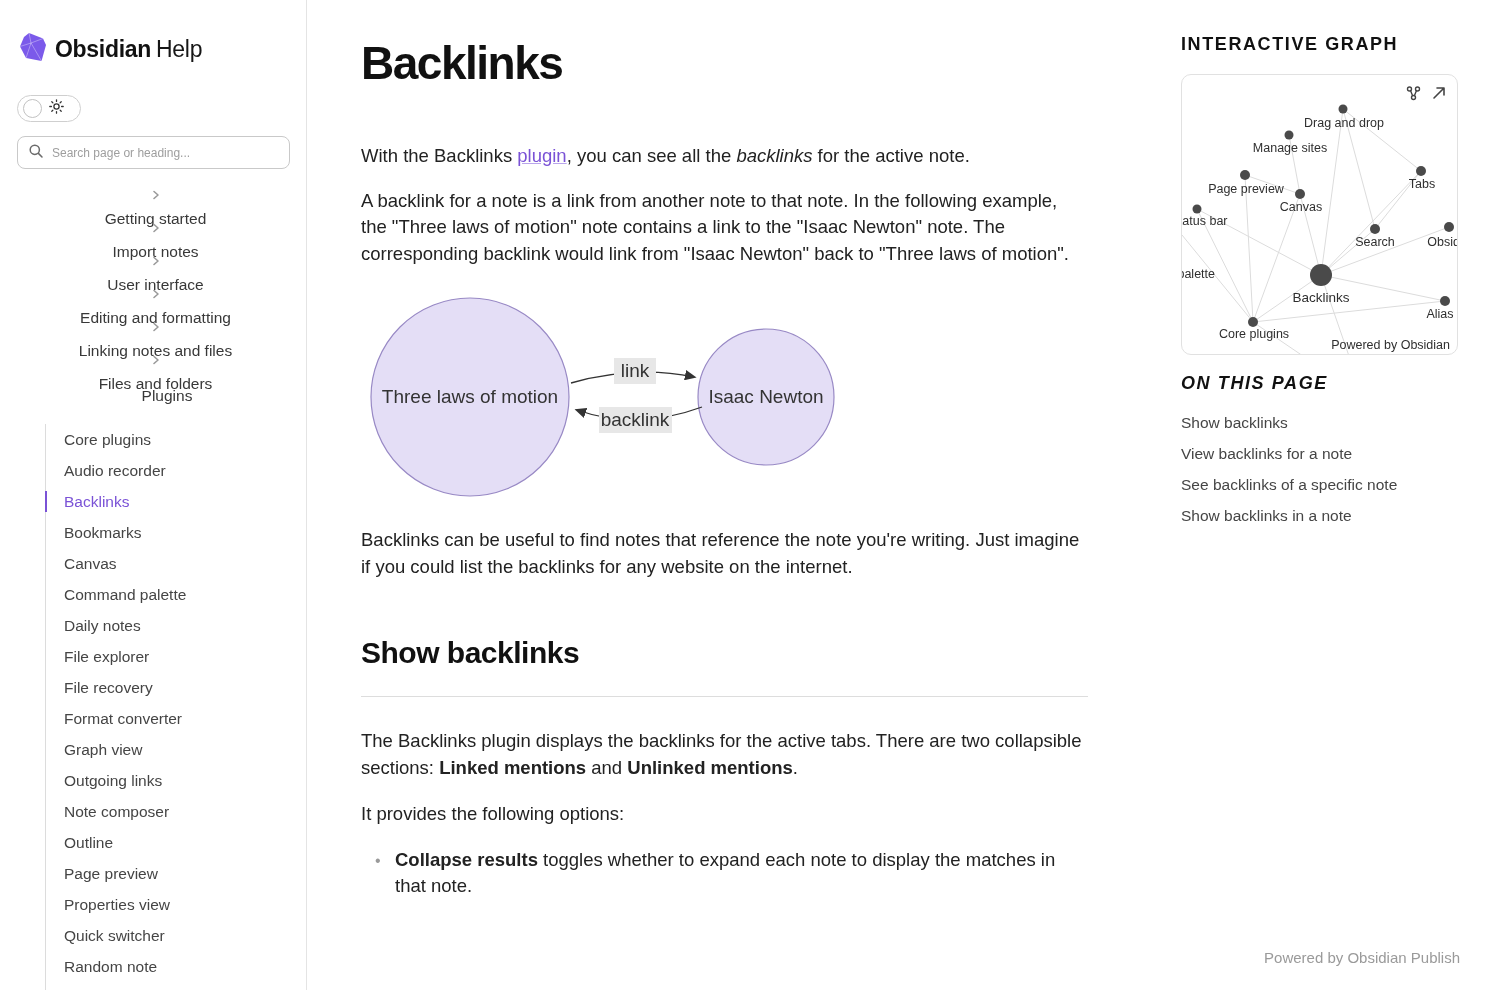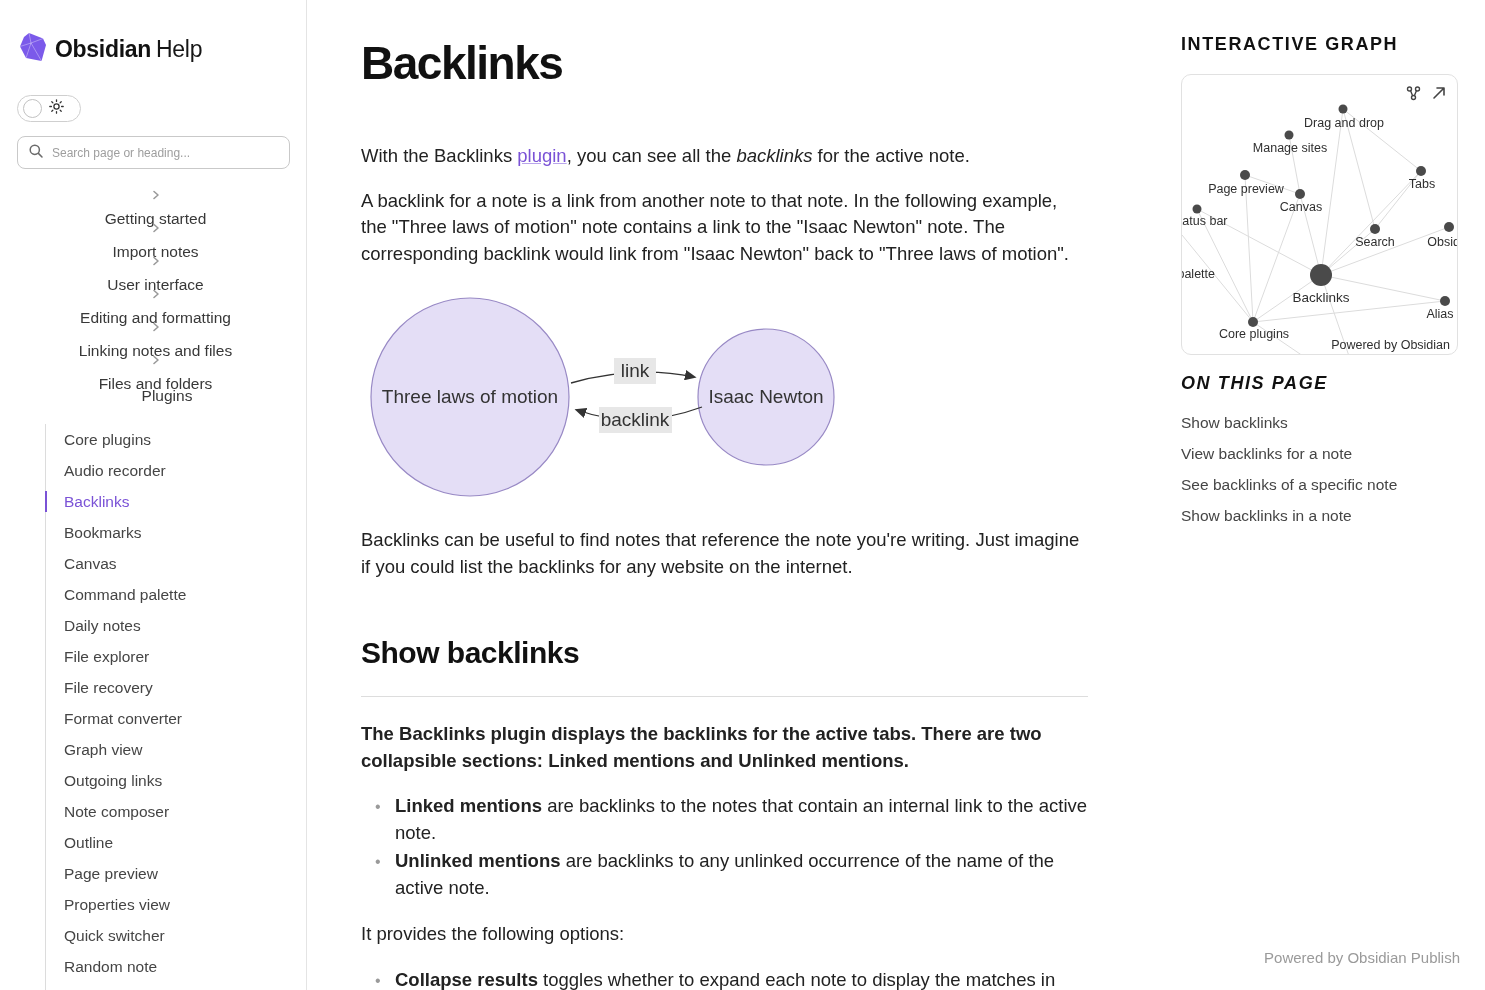--- a/index.html
+++ b/index.html
@@ -38,21 +38,21 @@
   .main { width:874px; min-width:874px; padding:36px 93px 0 54px; }
   h1.page-title { font-size:46px; font-weight:800; letter-spacing:-1.5px; color:#111; }
   .main p { font-size:18.5px; line-height:26.5px; color:#222; }
   .p-intro { margin-top:53px; }
   .p2 { margin-top:18px; }
   a.inline-link { color:#7a52d6; text-decoration:underline; text-decoration-color:#b9a5ec; cursor:pointer; }
   .diagram { margin:28px 0 8px 0; }
   .p3 { margin-top:20px; }
   h2.section-title { margin-top:56px; font-size:30px; font-weight:700; letter-spacing:-0.5px; color:#111; }
   .rule { border:none; border-top:1px solid #ddd; margin-top:26px; }
-  .p4 { margin-top:24px;font-weight:bold; }
+  .p4 { margin-top:31px; }
   ul.bullets { margin-top:19px; list-style:none; }
   ul.bullets li { font-size:18.5px; line-height:26.5px; color:#222; padding-left:34px; position:relative; }
   ul.bullets li + li { margin-top:2px; }
   ul.bullets li::before { content:"•"; position:absolute; left:14px; color:#9a9a9a; font-size:16px; top:1px; }
   .p5 { margin-top:20px; }
 
   
   .rightbar { position:relative; flex:1; height:990px; padding:34px 25px 0 0; }
   .side-heading { font-size:18px; font-weight:700; letter-spacing:1.6px; color:#111; }
   .graph-box { margin-top:19px; width:277px; height:281px; border:1px solid #e1e1e1;
@@ -246,24 +246,20 @@
       </svg>
     </div>
 
     <p class="p3">Backlinks can be useful to find notes that reference the note you're writing. Just imagine if you could list the backlinks for any website on the internet.</p>
 
     <h2 class="section-title">Show backlinks</h2>
     <hr class="rule">
 
     <p class="p4"><span>The Backlinks plugin displays the backlinks for the active tabs. There are two collapsible sections: </span><b>Linked mentions</b><span> and </span><b>Unlinked mentions</b><span>.</span></p>
 
-    <ul class="bullets">
-      <li><b>Linked mentions</b><span> are backlinks to the notes that contain an internal link to the active note.</span></li>
-      <li><b>Unlinked mentions</b><span> are backlinks to any unlinked occurrence of the name of the active note.</span></li>
-    </ul>
 
     <p class="p5">It provides the following options:</p>
 
     <ul class="bullets">
       <li><b>Collapse results</b><span> toggles whether to expand each note to display the matches in that note.</span></li>
     </ul>
   </main>
 
   <aside class="rightbar">
     <div class="side-heading">INTERACTIVE GRAPH</div>

